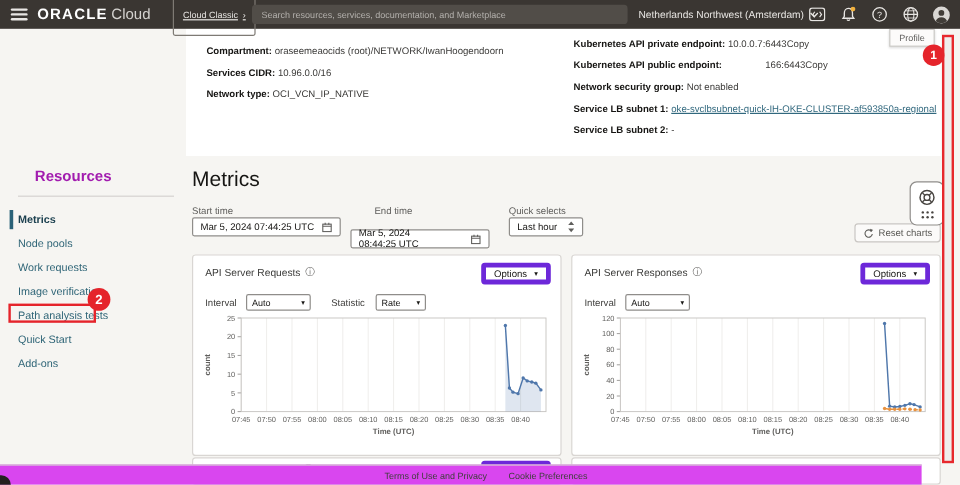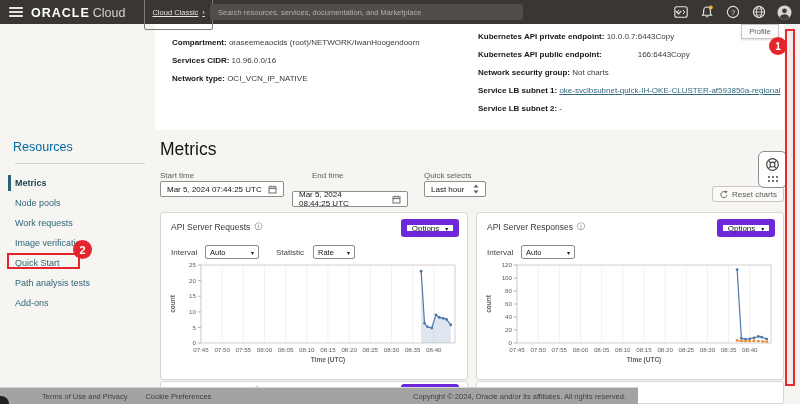--- a/index.html
+++ b/index.html
@@ -30,21 +30,21 @@
   .clip-seg.dark { width:54px; }
   .clip-seg.teal { width:24px; border-bottom-color:#31687e; }
   .drow { position:absolute; font-size:8px; white-space:nowrap; color:#3b3a38; }
   .drow b { color:#161513; }
   .copy-link { color:#3f3e3c; cursor:pointer; }
   .teal-link { color:#31687e; text-decoration:underline; cursor:pointer; }
   .redact { display:inline-block; width:36px; }
 
   
   .sidebar { position:absolute; left:0; top:140px; width:155px; }
-  .sidebar-title { font-size:12.5px; color:#0369a1; margin-left:13px; }
+  .sidebar-title { font-size:12.5px; color:#a21caf; margin-left:29px;font-weight:bold; }
   .sidebar-divider { border-top:1px solid #d5d3d0; margin:9px 10px 0 15px; }
   .side-list { margin-top:9px; }
   .side-item { height:20px; display:flex; align-items:center; padding-left:15px; font-size:9px; color:#2f6577; cursor:pointer; position:relative; }
   .side-item.active { color:#1d4150; font-weight:bold; }
   .side-item.active::before { content:""; position:absolute; left:8px; top:2px; bottom:2px; width:3px; background:#2a6278; }
 
   
   .page-title { position:absolute; left:160px; top:139px; font-size:17.5px; font-weight:500; color:#161513; }
   .fld-label { position:absolute; font-size:8px; color:#5f5e5c; }
   .fld-box { position:absolute; height:16px; border:1px solid #8f8d8a; border-radius:2px; background:#fff; display:flex; align-items:center; font-size:8px; color:#161513; padding:0 6px; cursor:pointer; }
@@ -52,33 +52,33 @@
   .reset-btn { position:absolute; left:712px; top:186px; width:72px; height:16px; border:1px solid #c9c6c3; border-radius:3px; background:#fbfaf9; font-size:8px; color:#5a5955; display:flex; align-items:center; justify-content:center; gap:4px; cursor:pointer; }
   .float-widget { position:absolute; left:758px; top:151px; width:29px; height:37px; background:#fff; border:1.5px solid #8f8d8a; border-radius:6px; display:flex; flex-direction:column; align-items:center; justify-content:center; gap:3px; z-index:30; cursor:pointer; }
   .dots { display:grid; grid-template-columns:repeat(3,4px); grid-auto-rows:4px; }
   .dots i { width:2px; height:2px; border-radius:50%; background:#474440; margin:auto; }
 
   
   .chart-card { position:absolute; top:212px; width:308px; height:168px; background:#fff; border:1px solid #d9d6d3; border-radius:3px; }
   .chart-card.c1 { left:160px; } .chart-card.c2 { left:476px; }
   .cc-title { position:absolute; left:10px; top:8px; font-size:8.5px; color:#3a3a38; display:flex; align-items:center; gap:4px; }
   .info-g { font-size:8px; color:#5f5e5c; font-family:"DejaVu Sans",sans-serif; }
-  .options-btn { position:absolute; right:8px; top:6px; width:58px; height:18px; border:6px solid #6d28d9; border-radius:3px; background:#fff; font-size:8px; color:#161513; display:flex; align-items:center; justify-content:center; gap:6px; cursor:pointer; }
+  .options-btn { position:absolute; right:8px; top:6px; width:58px; height:18px; border:4px solid #6d28d9; border-radius:3px; background:#fff; font-size:8px; color:#161513; display:flex; align-items:center; justify-content:center; gap:6px; cursor:pointer; }
   .caret { font-size:6px; color:#161513; font-family:"DejaVu Sans",sans-serif; }
   .ctl-label { position:absolute; top:35px; font-size:8px; color:#3f3e3c; }
   .mini-select { position:absolute; top:32px; height:14px; border:1px solid #8f8d8a; border-radius:2px; background:#fff; font-size:7.5px; color:#161513; display:flex; align-items:center; padding:0 4px; cursor:pointer; }
   .mini-select .grow { flex:1; }
   .chart-svg { position:absolute; left:6px; top:46px; width:296px; height:112px; }
 
   
   .partial-card { position:absolute; top:381px; width:308px; height:23px; background:#fff; border:1px solid #d9d6d3; border-radius:3px; overflow:hidden; }
   .partial-card.p1 { left:160px; } .partial-card.p2 { left:476px; }
 
   
-  .footer { position:absolute; left:0; top:387px; width:638px; height:17px; background:#a3a3a3; border-top:1px solid #d8d5d2; display:flex; align-items:center; z-index:60; font-size:7.5px; color:#3f3e3c;justify-content:center; }
+  .footer { position:absolute; left:0; top:387px; width:768px; height:17px; background:#d946ef; border-top:1px solid #d8d5d2; display:flex; align-items:center; z-index:60; font-size:7.5px; color:#3f3e3c;justify-content:center; }
   .footer .flink { margin-left:0; cursor:pointer; }
   .footer .left-links { margin-left:42px; display:flex; gap:18px; }
   .footer .copyright { margin-left:auto; margin-right:12px; }
   .corner-blob { position:absolute; left:-7px; top:396px; width:16px; height:16px; border-radius:50%; background:#23211e; z-index:65; }
 
   
   .scroll-rect { position:absolute; left:785px; top:29px; width:10px; height:357px; border:2px solid #e7282d; background:#efeeec; z-index:70; }
   .badge { position:absolute; background:#e5242b; border-radius:50%; color:#fff; font-weight:bold; display:flex; align-items:center; justify-content:center; z-index:75; }
   .badge.b1 { left:769px; top:37px; width:18px; height:18px; font-size:10px; }
   .badge.b2 { left:73px; top:240px; width:19px; height:19px; font-size:11px; }
@@ -95,20 +95,21 @@
     </div>
   <div class="brand">
     <span class="oracle">ORACLE</span><span class="cloud">Cloud</span>
   </div>
   <button class="classic-btn">
     <span>Cloud Classic</span>
     <span>›</span>
   </button>
   <input class="searchbar" readonly="" placeholder="Search resources, services, documentation, and Marketplace" style="">
   <div class="region">
+    <span>Netherlands Northwest (Amsterdam)</span>
     <svg width="7" height="5" viewBox="0 0 7 5">
         <polyline points="0.5,0.8 3.5,4 6.5,0.8" fill="none" stroke="#e8e6e3" stroke-width="1.1"></polyline>
       </svg>
   </div>
   <div class="top-icons">
     <span class="ticon">
       <svg width="14" height="12" viewBox="0 0 14 12">
           <rect x="0.8" y="0.8" width="12.4" height="10.4" rx="2" fill="none" stroke="#e8e6e3" stroke-width="1.1"></rect>
           <polyline points="5,3.8 3.4,6 5,8.2" fill="none" stroke="#e8e6e3" stroke-width="1"></polyline>
           <polyline points="9,3.8 10.6,6 9,8.2" fill="none" stroke="#e8e6e3" stroke-width="1"></polyline>
@@ -167,40 +168,40 @@
     <b>Network type:</b> <span>OCI_VCN_IP_NATIVE</span>
   </div>
 
   <div class="drow" style="left:323px; top:8px;">
     <b>Kubernetes API private endpoint:</b> <span>10.0.0.7:6443</span><span class="copy-link">Copy</span>
   </div>
   <div class="drow" style="left:323px; top:26px;">
     <b>Kubernetes API public endpoint:</b><span class="redact"></span><span>166:6443</span><span class="copy-link">Copy</span>
   </div>
   <div class="drow" style="left:323px; top:44px;">
-    <b>Network security group:</b> <span>Not charts</span>
+    <b>Network security group:</b> <span>Not enabled</span>
   </div>
   <div class="drow" style="left:323px; top:62px;">
     <b>Service LB subnet 1:</b> <span class="teal-link">oke-svclbsubnet-quick-IH-OKE-CLUSTER-af593850a-regional</span>
   </div>
   <div class="drow" style="left:323px; top:80px;">
     <b>Service LB subnet 2:</b> <span>-</span>
   </div>
 </div>
 
 <div class="sidebar">
   <div class="sidebar-title">Resources</div>
   <div class="sidebar-divider"></div>
   <div class="side-list">
     <div class="side-item active">Metrics</div>
     <div class="side-item">Node pools</div>
     <div class="side-item">Work requests</div>
     <div class="side-item">Image verification</div>
+    <div class="side-item">Path analysis tests</div>
     <div class="side-item">Quick Start</div>
-    <div class="side-item">Path analysis tests</div>
     <div class="side-item">Add-ons</div>
   </div>
 </div>
 
 <div class="page-title">Metrics</div>
 
 <div class="fld-label" style="left:160px; top:171px;">Start time</div>
 <div class="fld-box" style="left:160px; top:181px; width:124px;">
   <span class="grow">Mar 5, 2024 07:44:25 UTC</span>
   <svg width="9" height="9" viewBox="0 0 9 9">
@@ -418,20 +419,19 @@
     <span class="caret">▾</span>
   </button>
 </div>
 <div class="partial-card p2"></div>
 
 <div class="footer">
   <div class="left-links">
     <span class="flink">Terms of Use and Privacy</span>
     <span class="flink">Cookie Preferences</span>
   </div>
-  <span class="copyright">Copyright © 2024, Oracle and/or its affiliates. All rights reserved.</span>
 </div>
 <div class="corner-blob"></div>
 
 <div class="scroll-rect"></div>
 <div class="badge b1">1</div>
 <div class="quick-rect"></div>
 <div class="badge b2">2</div>
 
 </body></html>

